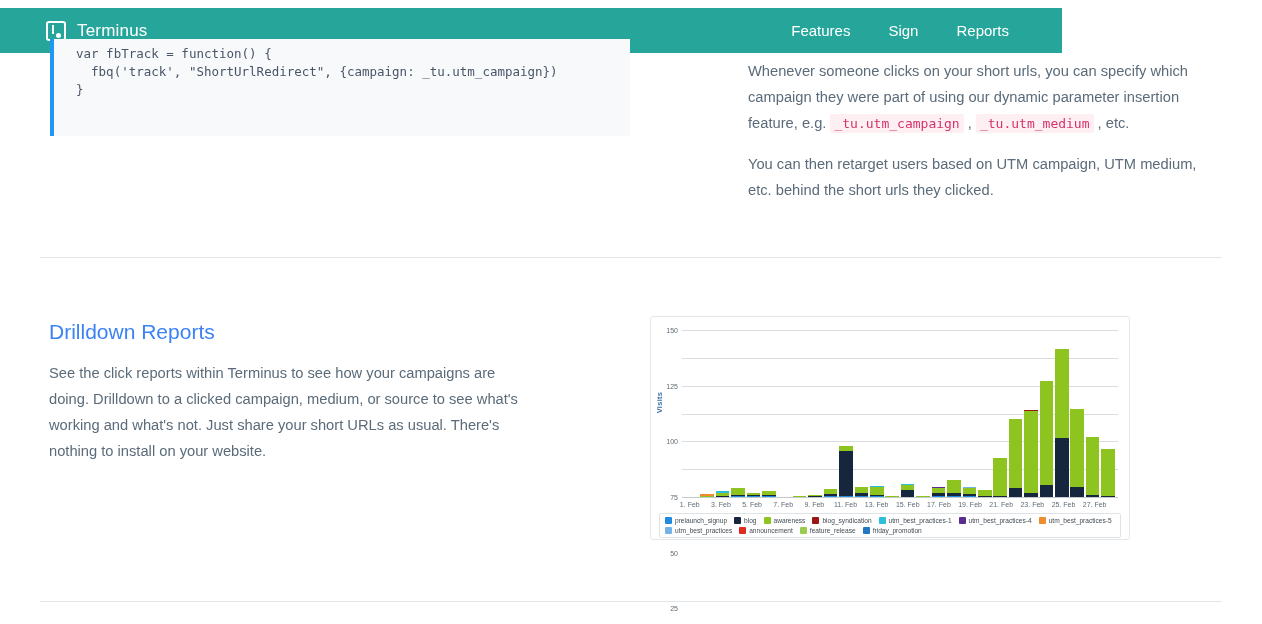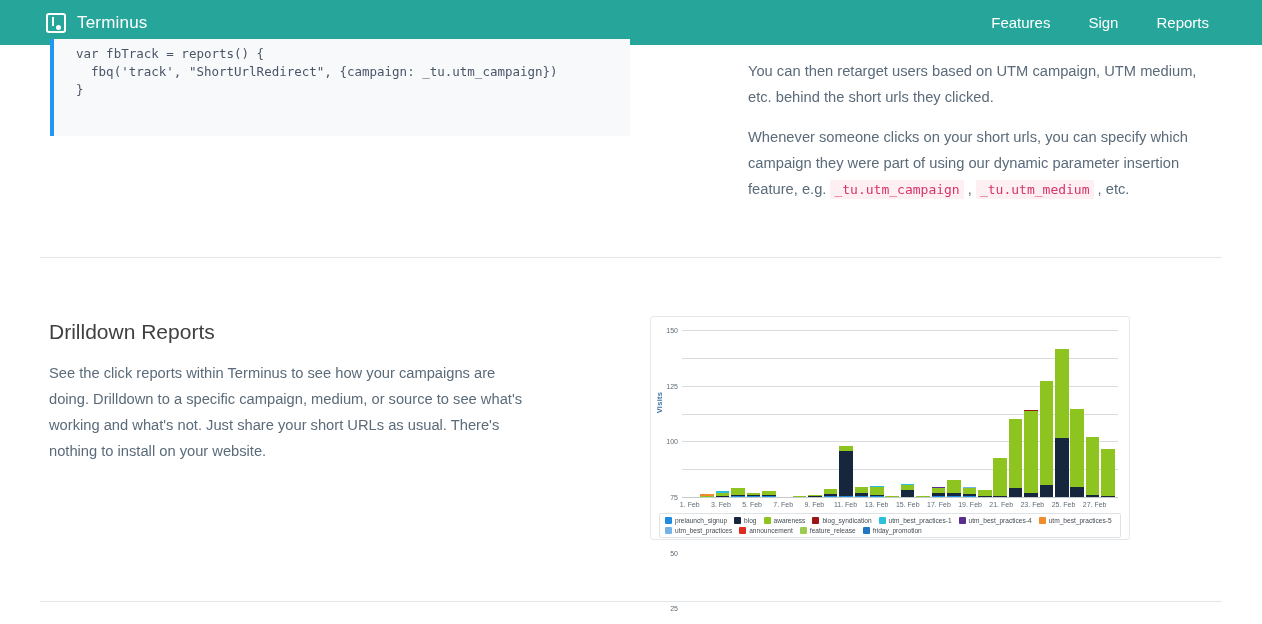--- a/index.html
+++ b/index.html
@@ -8,21 +8,21 @@
     width:1262px; height:624px;
     background:#ffffff;
     font-family:"Liberation Sans", sans-serif;
     color:#3c4858;
     overflow:hidden;
     position:relative;
   }
 
   
   .navbar {
-    position:absolute; top:0; left:0; width:1262px; height:45px;
+    position:absolute; top:8px; left:0; width:1062px; height:45px;
     background:#26a69a;
     display:flex; align-items:center;
   }
   .brand { display:flex; align-items:center; margin-left:46px; gap:11px; cursor:pointer; }
   .brand-logo {
     width:20px; height:20px; border:2px solid #ffffff; border-radius:3px;
     position:relative; flex:none;
   }
   .brand-logo:before{
     content:""; position:absolute; left:4px; top:2px;
@@ -71,21 +71,21 @@
   
   .divider {
     position:absolute; left:40px; width:1182px; height:1px; background:#e3e6e8;
   }
   .divider.d1 { top:257px; }
   .divider.d2 { top:601px; }
 
   
   .dd-text { position:absolute; left:49px; top:320px; width:480px; }
   .dd-title {
-    margin:0 0 16px 0; font-size:21px; font-weight:400; color:#404040;
+    margin:0 0 16px 0; font-size:21px; font-weight:400; color:#3b82f6;
   }
 
   
   .chart-card {
     position:absolute; left:650px; top:316px; width:480px; height:224px;
     background:#ffffff; border:1px solid #e4e7ea; border-radius:3px;
   }
   .chart-inner { position:absolute; inset:0; }
 
   .y-axis-title {
@@ -147,37 +147,37 @@
     <span class="brand-name">Terminus</span>
   </div>
   <div class="nav-links">
     <a class="nav-link">Features</a>
     <a class="nav-link">Sign</a>
     <a class="nav-link">Reports</a>
   </div>
 </div>
 
 <div class="code-wrap">
-  <pre class="code-pre"><span class="code-line">var fbTrack = reports() {</span>
+  <pre class="code-pre"><span class="code-line">var fbTrack = function() {</span>
 <span class="code-line">  fbq('track', "ShortUrlRedirect", {campaign: _tu.utm_campaign})</span>
 <span class="code-line">}</span></pre>
 </div>
 
 <div class="utm-block">
   <h3 class="utm-heading"></h3>
+  <p class="para"><span>Whenever someone clicks on your short urls, you can specify which campaign they were part of using our dynamic parameter insertion feature, e.g. </span><code class="inline">_tu.utm_campaign</code><span> , </span><code class="inline">_tu.utm_medium</code><span> , etc.</span></p>
   <p class="para">You can then retarget users based on UTM campaign, UTM medium, etc. behind the short urls they clicked.</p>
-  <p class="para"><span>Whenever someone clicks on your short urls, you can specify which campaign they were part of using our dynamic parameter insertion feature, e.g. </span><code class="inline">_tu.utm_campaign</code><span> , </span><code class="inline">_tu.utm_medium</code><span> , etc.</span></p>
 </div>
 
 <div class="divider d1"></div>
 <div class="divider d2"></div>
 
 <div class="dd-text">
   <h2 class="dd-title">Drilldown Reports</h2>
-  <p class="para">See the click reports within Terminus to see how your campaigns are doing. Drilldown to a specific campaign, medium, or source to see what's working and what's not. Just share your short URLs as usual. There's nothing to install on your website.</p>
+  <p class="para">See the click reports within Terminus to see how your campaigns are doing. Drilldown to a clicked campaign, medium, or source to see what's working and what's not. Just share your short URLs as usual. There's nothing to install on your website.</p>
 </div>
 
 <div class="chart-card">
   <div class="chart-inner">
     <div class="y-axis-title">
       <span>Visits</span>
     </div>
     <div class="plot" id="plot">
       <div id="gridlines">
           <div class="gridline zero" style="top: 167px;"></div>

